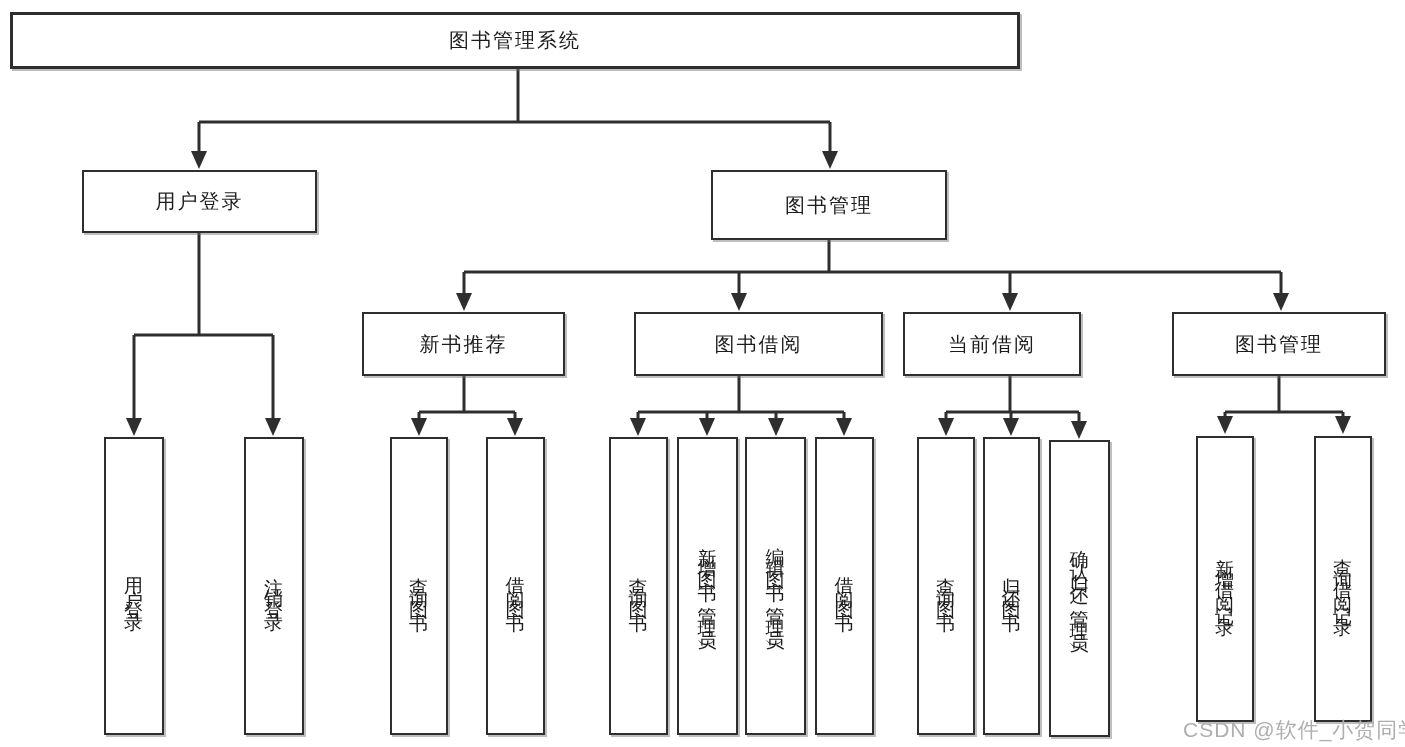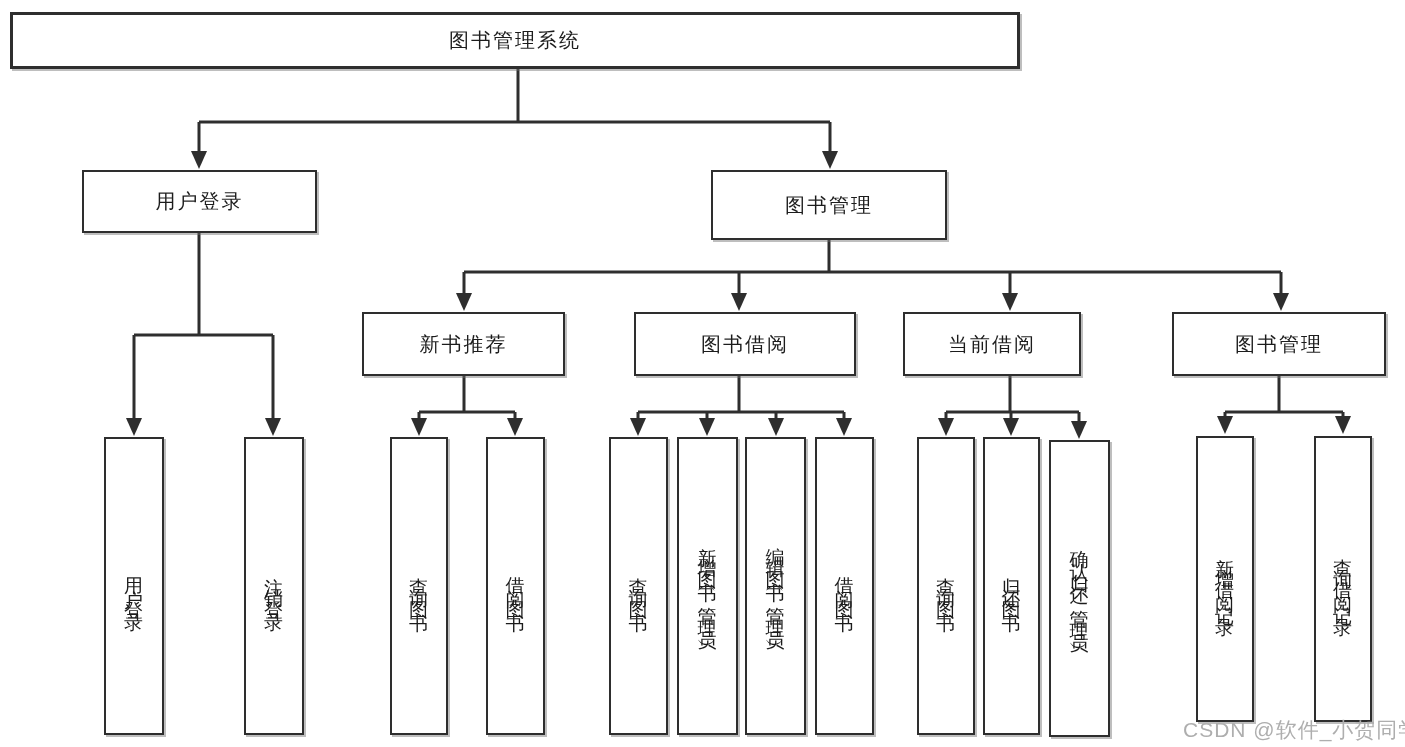--- a/index.html
+++ b/index.html
@@ -94,21 +94,21 @@
   <div class="box hbox" style="left:82px; top:170px; width:235px; height:63px;">
     <span>用户登录</span>
   </div>
   <div class="box hbox" style="left:711px; top:170px; width:236px; height:70px;">
     <span>图书管理</span>
   </div>
 
   <div class="box hbox" style="left:362px; top:312px; width:203px; height:64px;">
     <span>新书推荐</span>
   </div>
-  <div class="box hbox" style="left:634px; top:312px; width:222px; height:64px;">
+  <div class="box hbox" style="left:634px; top:312px; width:249px; height:64px;">
     <span>图书借阅</span>
   </div>
   <div class="box hbox" style="left:903px; top:312px; width:178px; height:64px;">
     <span>当前借阅</span>
   </div>
   <div class="box hbox" style="left:1172px; top:312px; width:214px; height:64px;">
     <span>图书管理</span>
   </div>
 
   <div class="box vbox" style="left:104px; top:437px; width:60px; height:298px;">

